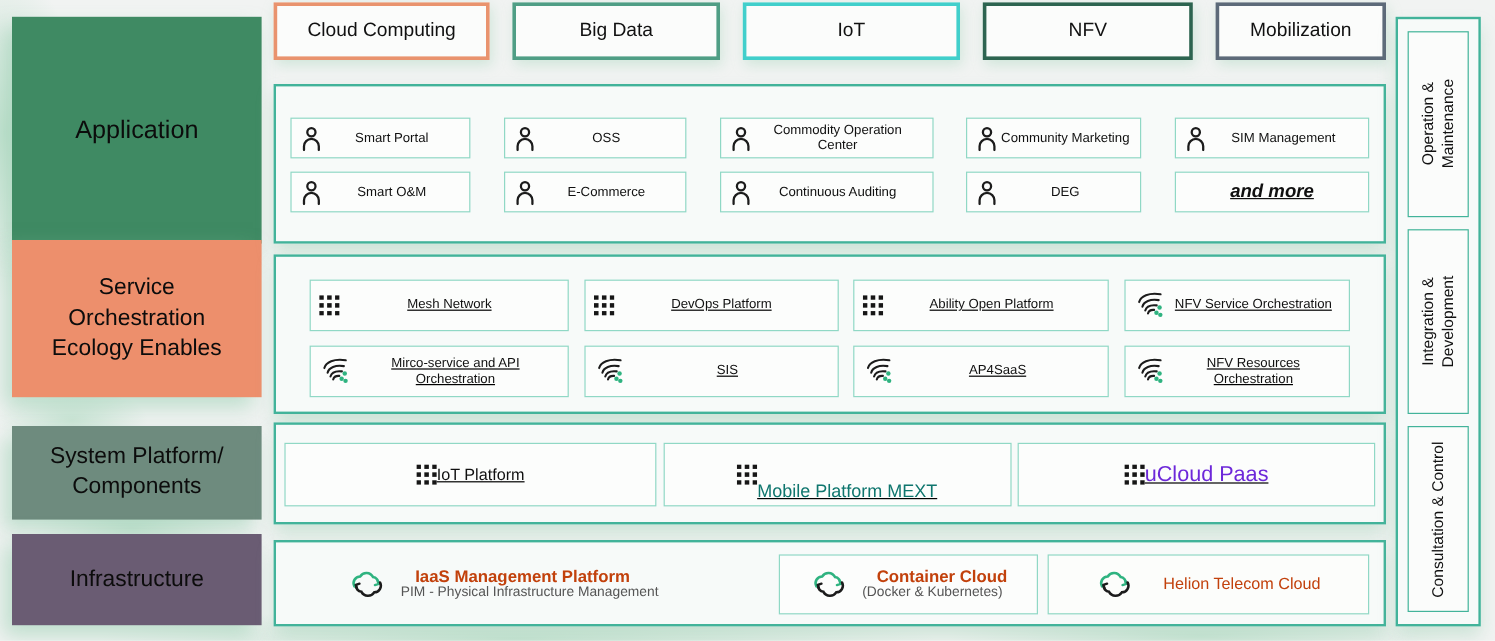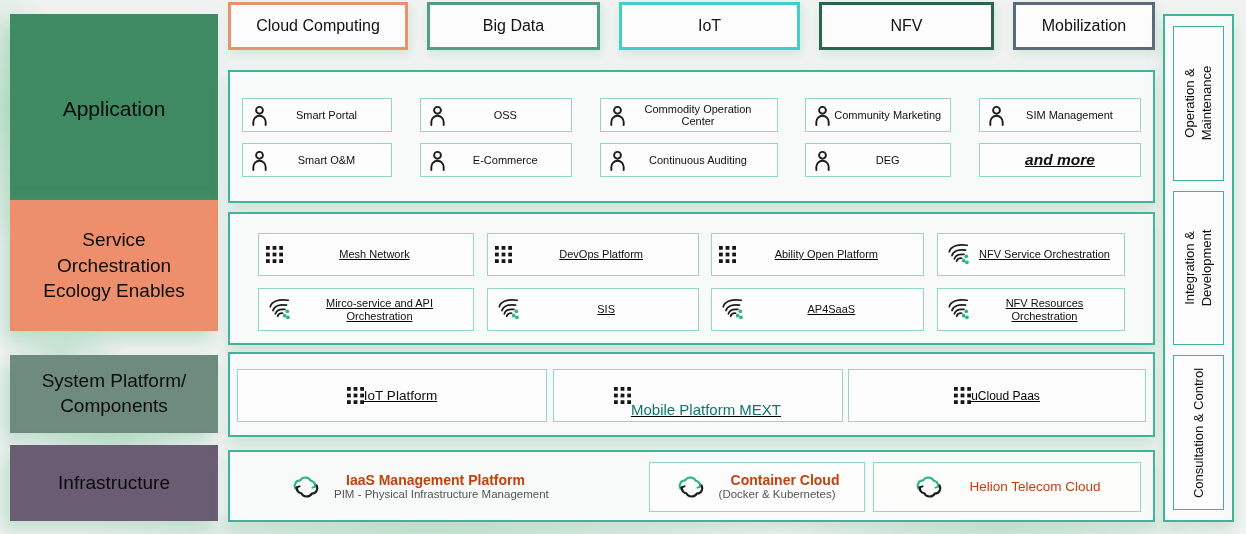--- a/index.html
+++ b/index.html
@@ -398,21 +398,21 @@
                 <rect x="14" y="0" width="4" height="4"></rect>
                 <rect x="0" y="7" width="4" height="4"></rect>
                 <rect x="7" y="7" width="4" height="4"></rect>
                 <rect x="14" y="7" width="4" height="4"></rect>
                 <rect x="0" y="14" width="4" height="4"></rect>
                 <rect x="7" y="14" width="4" height="4"></rect>
                 <rect x="14" y="14" width="4" height="4"></rect>
               </g>
             </svg>
           </span>
-        <span style="font-size:12px;color:#000000;">uCloud Paas</span>
+        <span style="font-size:18px;color:#6d28d9;">uCloud Paas</span>
       </div>
     </div>
   </div>
 
   <div class="section sec-infra">
     <div class="infra-row">
 
       <div class="infra-item if-iaas">
         <span class="icn">
             <svg width="32" height="26" viewBox="0 0 30 24">

